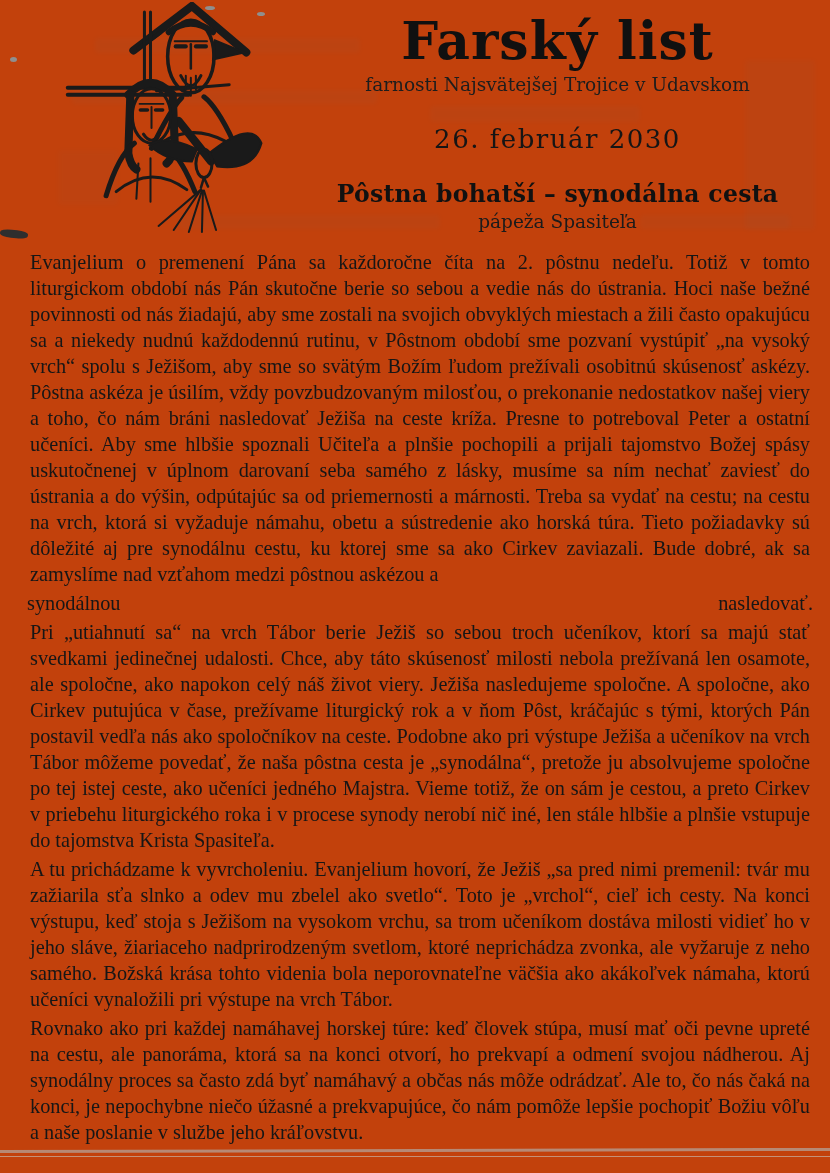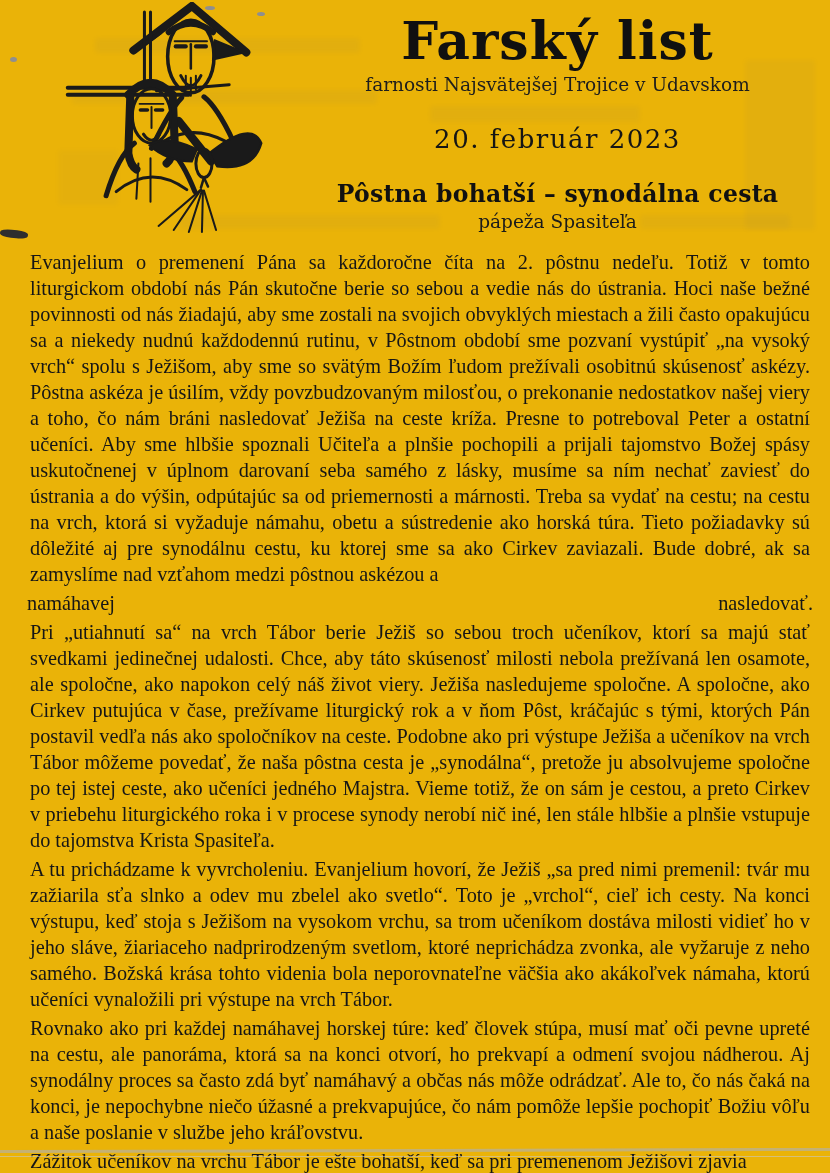--- a/index.html
+++ b/index.html
@@ -1,20 +1,20 @@
 <!DOCTYPE html>
 <html lang="sk"><head>
 <meta charset="utf-8">
 <style>
   html, body { margin: 0; padding: 0; }
   .page {
     position: relative;
     width: 830px;
     height: 1173px;
-    background: #eab308;
+    background: #c2410c;
     overflow: hidden;
     font-family: "Liberation Serif", serif;
   }
 
   
   .logo {
     position: absolute;
     left: 36px; top: 2px;
     width: 230px; height: 232px;
   }
@@ -193,33 +193,32 @@
           <path d="M163,187 L150,228" stroke-width="2"></path>
           <path d="M164,187 L163,228" stroke-width="2"></path>
           <path d="M165,187 L177,226" stroke-width="2"></path>
         </g>
       </svg>
     </div>
 
     <div class="mast-text">
       <h1 class="nl-title">Farský list</h1>
       <div class="nl-subtitle">farnosti Najsvätejšej Trojice v Udavskom</div>
-      <div class="nl-date">20. február 2023</div>
+      <div class="nl-date">26. február 2030</div>
       <h2 class="article-title">Pôstna bohatší – synodálna cesta</h2>
       <div class="article-author">pápeža Spasiteľa</div>
     </div>
   </header>
 
   <main class="body-text">
     <p>Evanjelium o premenení Pána sa každoročne číta na 2. pôstnu nedeľu. Totiž v tomto liturgickom období nás Pán skutočne berie so sebou a vedie nás do ústrania. Hoci naše bežné povinnosti od nás žiadajú, aby sme zostali na svojich obvyklých miestach a žili často opakujúcu sa a niekedy nudnú každodennú rutinu, v Pôstnom období sme pozvaní vystúpiť „na vysoký vrch“ spolu s Ježišom, aby sme so svätým Božím ľudom prežívali osobitnú skúsenosť askézy. Pôstna askéza je úsilím, vždy povzbudzovaným milosťou, o prekonanie nedostatkov našej viery a toho, čo nám bráni nasledovať Ježiša na ceste kríža. Presne to potreboval Peter a ostatní učeníci. Aby sme hlbšie spoznali Učiteľa a plnšie pochopili a prijali tajomstvo Božej spásy uskutočnenej v úplnom darovaní seba samého z lásky, musíme sa ním nechať zaviesť do ústrania a do výšin, odpútajúc sa od priemernosti a márnosti. Treba sa vydať na cestu; na cestu na vrch, ktorá si vyžaduje námahu, obetu a sústredenie ako horská túra. Tieto požiadavky sú dôležité aj pre synodálnu cestu, ku ktorej sme sa ako Cirkev zaviazali. Bude dobré, ak sa zamyslíme nad vzťahom medzi pôstnou askézou a</p>
     <div class="split-line">
-      <span>namáhavej</span>
+      <span>synodálnou</span>
       <span>nasledovať.</span>
     </div>
     <p>Pri „utiahnutí sa“ na vrch Tábor berie Ježiš so sebou troch učeníkov, ktorí sa majú stať svedkami jedinečnej udalosti. Chce, aby táto skúsenosť milosti nebola prežívaná len osamote, ale spoločne, ako napokon celý náš život viery. Ježiša nasledujeme spoločne. A spoločne, ako Cirkev putujúca v čase, prežívame liturgický rok a v ňom Pôst, kráčajúc s tými, ktorých Pán postavil vedľa nás ako spoločníkov na ceste. Podobne ako pri výstupe Ježiša a učeníkov na vrch Tábor môžeme povedať, že naša pôstna cesta je „synodálna“, pretože ju absolvujeme spoločne po tej istej ceste, ako učeníci jedného Majstra. Vieme totiž, že on sám je cestou, a preto Cirkev v priebehu liturgického roka i v procese synody nerobí nič iné, len stále hlbšie a plnšie vstupuje do tajomstva Krista Spasiteľa.</p>
     <p>A tu prichádzame k vyvrcholeniu. Evanjelium hovorí, že Ježiš „sa pred nimi premenil: tvár mu zažiarila sťa slnko a odev mu zbelel ako svetlo“. Toto je „vrchol“, cieľ ich cesty. Na konci výstupu, keď stoja s Ježišom na vysokom vrchu, sa trom učeníkom dostáva milosti vidieť ho v jeho sláve, žiariaceho nadprirodzeným svetlom, ktoré neprichádza zvonka, ale vyžaruje z neho samého. Božská krása tohto videnia bola neporovnateľne väčšia ako akákoľvek námaha, ktorú učeníci vynaložili pri výstupe na vrch Tábor.</p>
     <p>Rovnako ako pri každej namáhavej horskej túre: keď človek stúpa, musí mať oči pevne upreté na cestu, ale panoráma, ktorá sa na konci otvorí, ho prekvapí a odmení svojou nádherou. Aj synodálny proces sa často zdá byť namáhavý a občas nás môže odrádzať. Ale to, čo nás čaká na konci, je nepochybne niečo úžasné a prekvapujúce, čo nám pomôže lepšie pochopiť Božiu vôľu a naše poslanie v službe jeho kráľovstvu.</p>
-    <p>Zážitok učeníkov na vrchu Tábor je ešte bohatší, keď sa pri premenenom Ježišovi zjavia</p>
   </main>
 
   <div class="bottom-rule"></div>
   <div class="bottom-rule2"></div>
 </div>
 
 </body></html>

